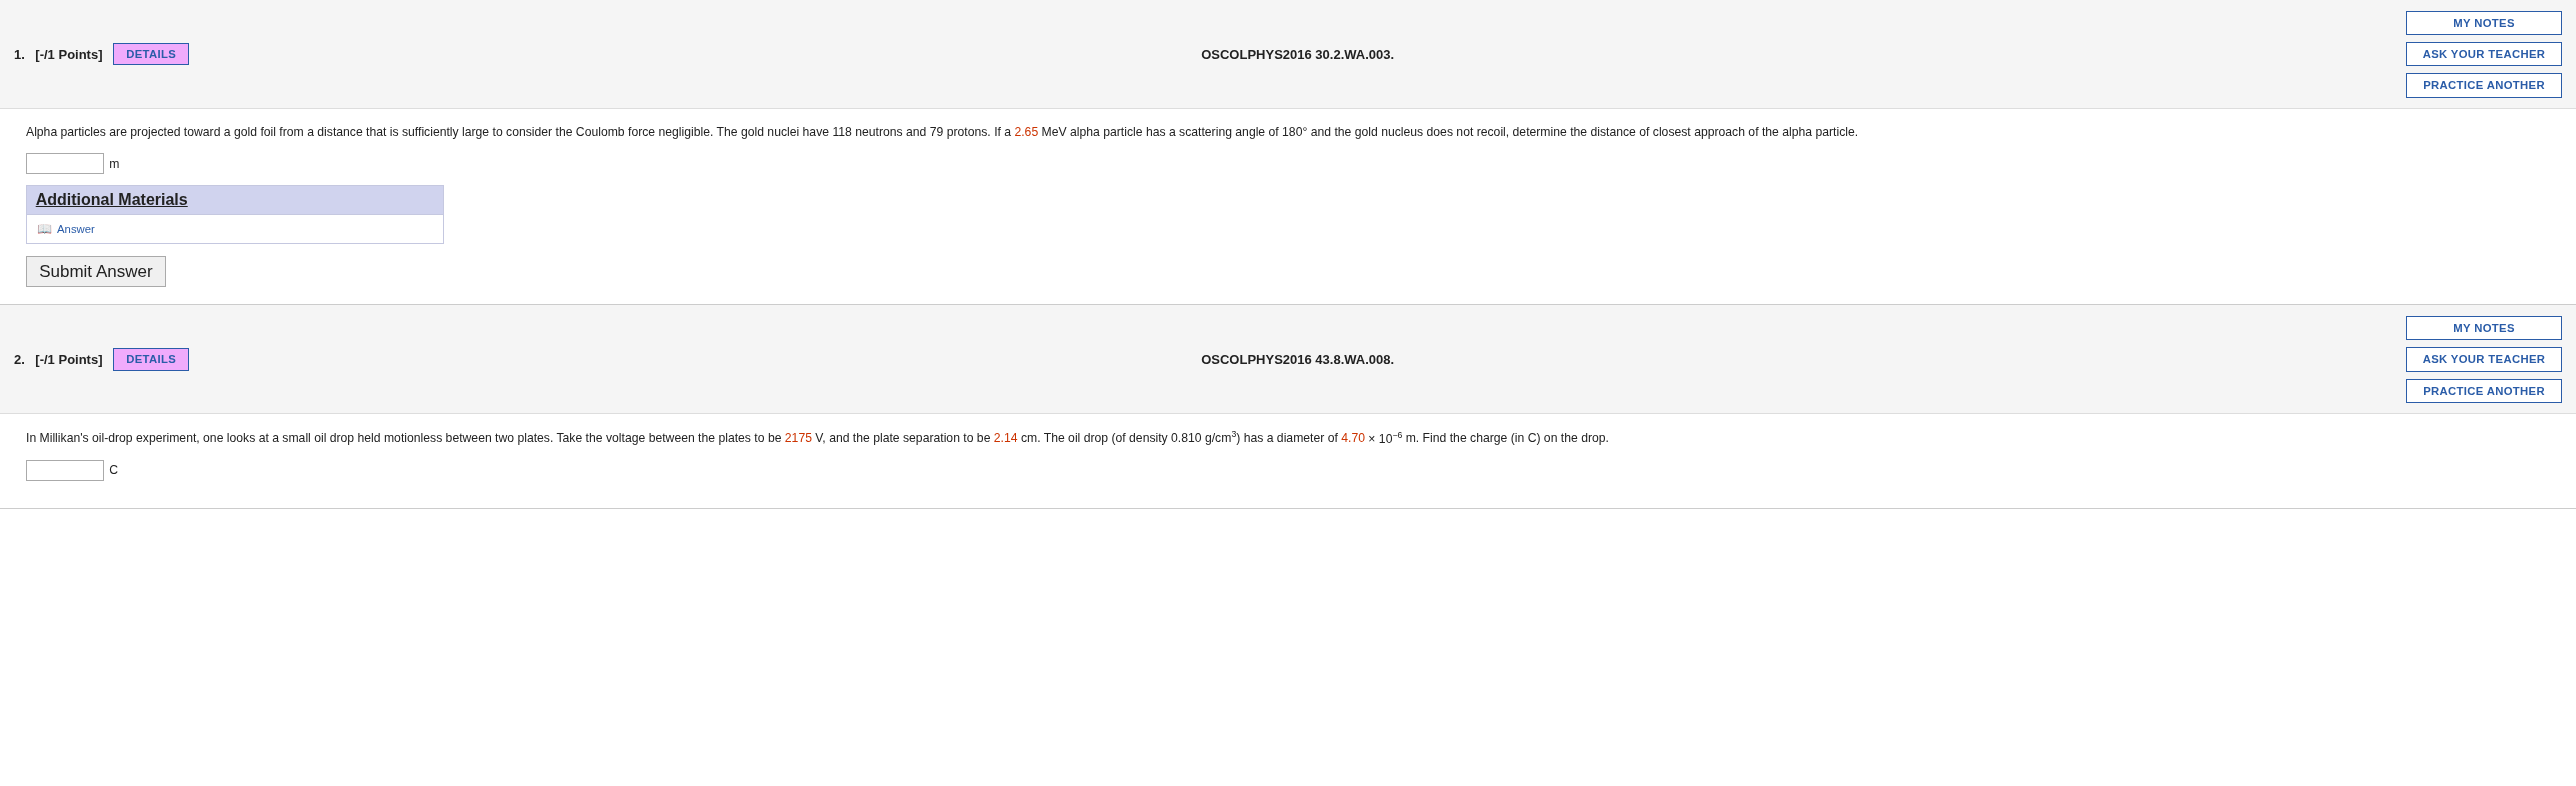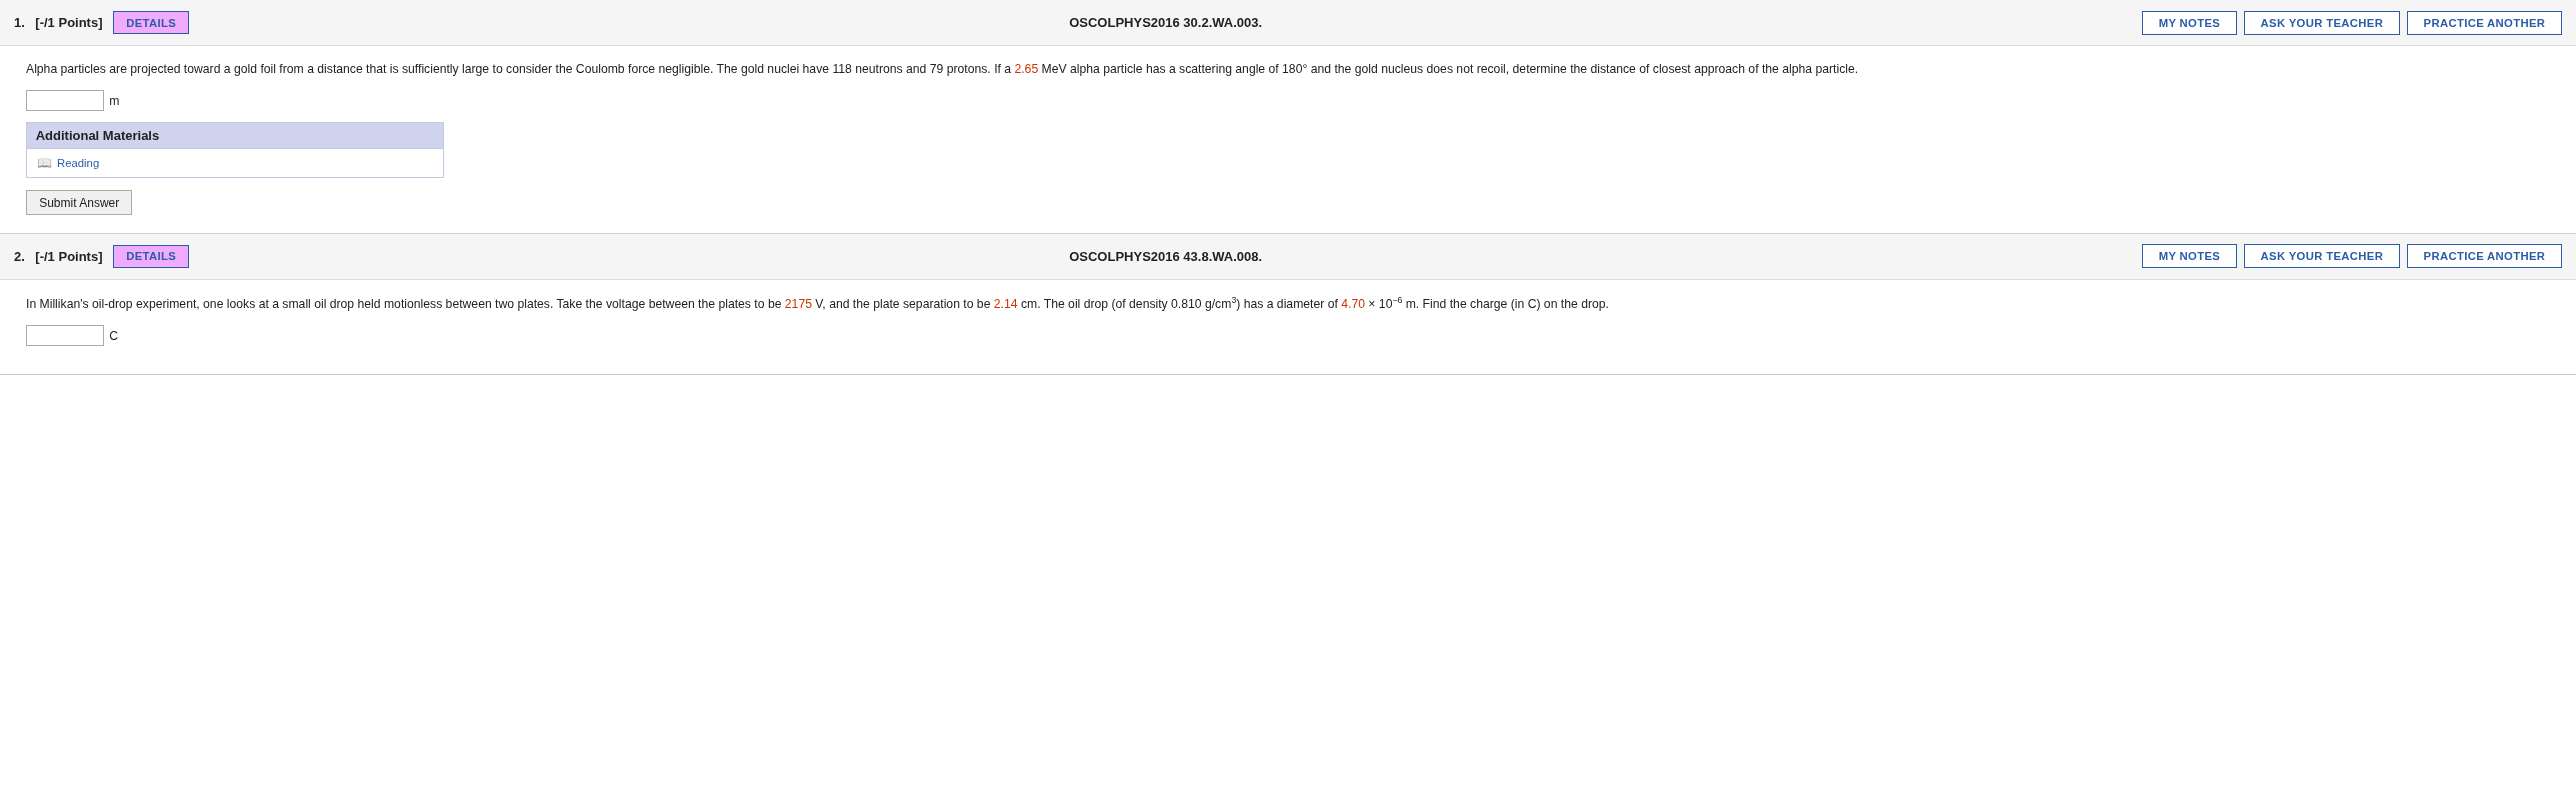--- a/index.html
+++ b/index.html
@@ -46,20 +46,21 @@
       font-weight: bold;
       font-size: 13px;
       color: #222;
       flex: 1;
       text-align: center;
     }
     .header-actions {
       display: flex;
       gap: 7px;
       margin-left: auto;
+      flex-direction: column;
     }
     .action-btn {
       border: 1.7px solid #2a5ca8;
       color: #2a5ca8;
       background: #fff;
       padding: 5.2px 15.7px;
       font-size: 11.3px;
       font-weight: bold;
       cursor: pointer;
       letter-spacing: 0.03em;
@@ -98,23 +99,24 @@
     .additional-materials {
       border: 0.9px solid #c5c8e0;
       background: #e8eaf6;
       width: 418px;
       margin-bottom: 12.2px;
     }
     .additional-materials-header {
       background: #d0d3ee;
       padding: 5.2px 8.7px;
       font-weight: bold;
-      font-size: 13px;
+      font-size: 16px;
       color: #222;
       border-bottom: 0.9px solid #c5c8e0;
+      text-decoration: underline;
     }
     .additional-materials-body {
       padding: 7px 10.5px;
       background: #fff;
     }
     .reading-link {
       color: #2a5ca8;
       text-decoration: none;
       font-size: 11.3px;
       display: flex;
@@ -122,21 +124,21 @@
       gap: 4.4px;
     }
     .book-icon {
       font-size: 12.2px;
     }
     .submit-btn {
       border: 0.9px solid #aaa;
       background: #f0f0f0;
       color: #222;
       padding: 4.4px 12.2px;
-      font-size: 12px;
+      font-size: 17px;
       cursor: pointer;
     }
     sup {
       font-size: 8.7px;
     }
   </style>
 </head>
 <body>
 
 <div class="question-block">
@@ -157,21 +159,21 @@
     </div>
     <div class="answer-row">
       <input type="text" class="answer-input" style="">
       <span class="unit-label">m</span>
     </div>
     <div class="additional-materials">
       <div class="additional-materials-header">Additional Materials</div>
       <div class="additional-materials-body">
         <a href="#" class="reading-link">
           <span class="book-icon">📖</span>
-          <span>Reading</span>
+          <span>Answer</span>
         </a>
       </div>
     </div>
     <button class="submit-btn">Submit Answer</button>
   </div>
 </div>
 
 <div class="question-block">
   <div class="question-header">
     <span class="question-number">2.</span>

